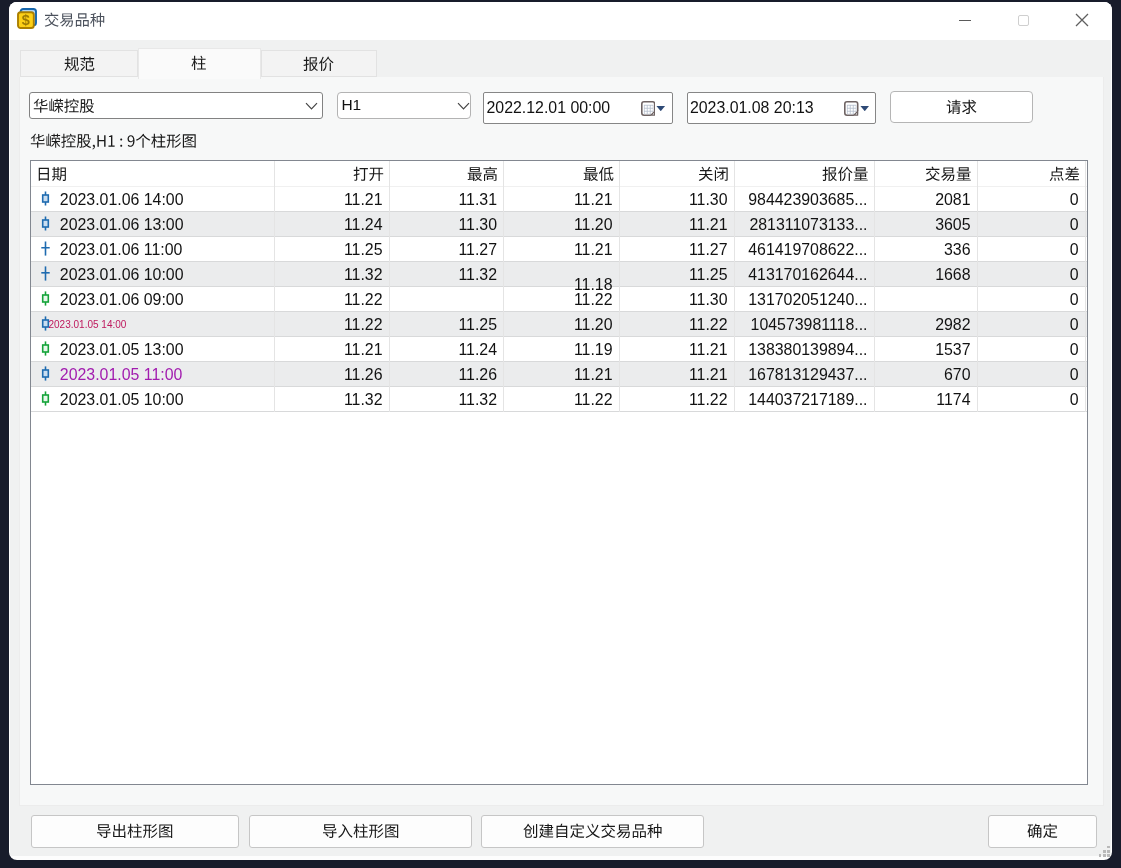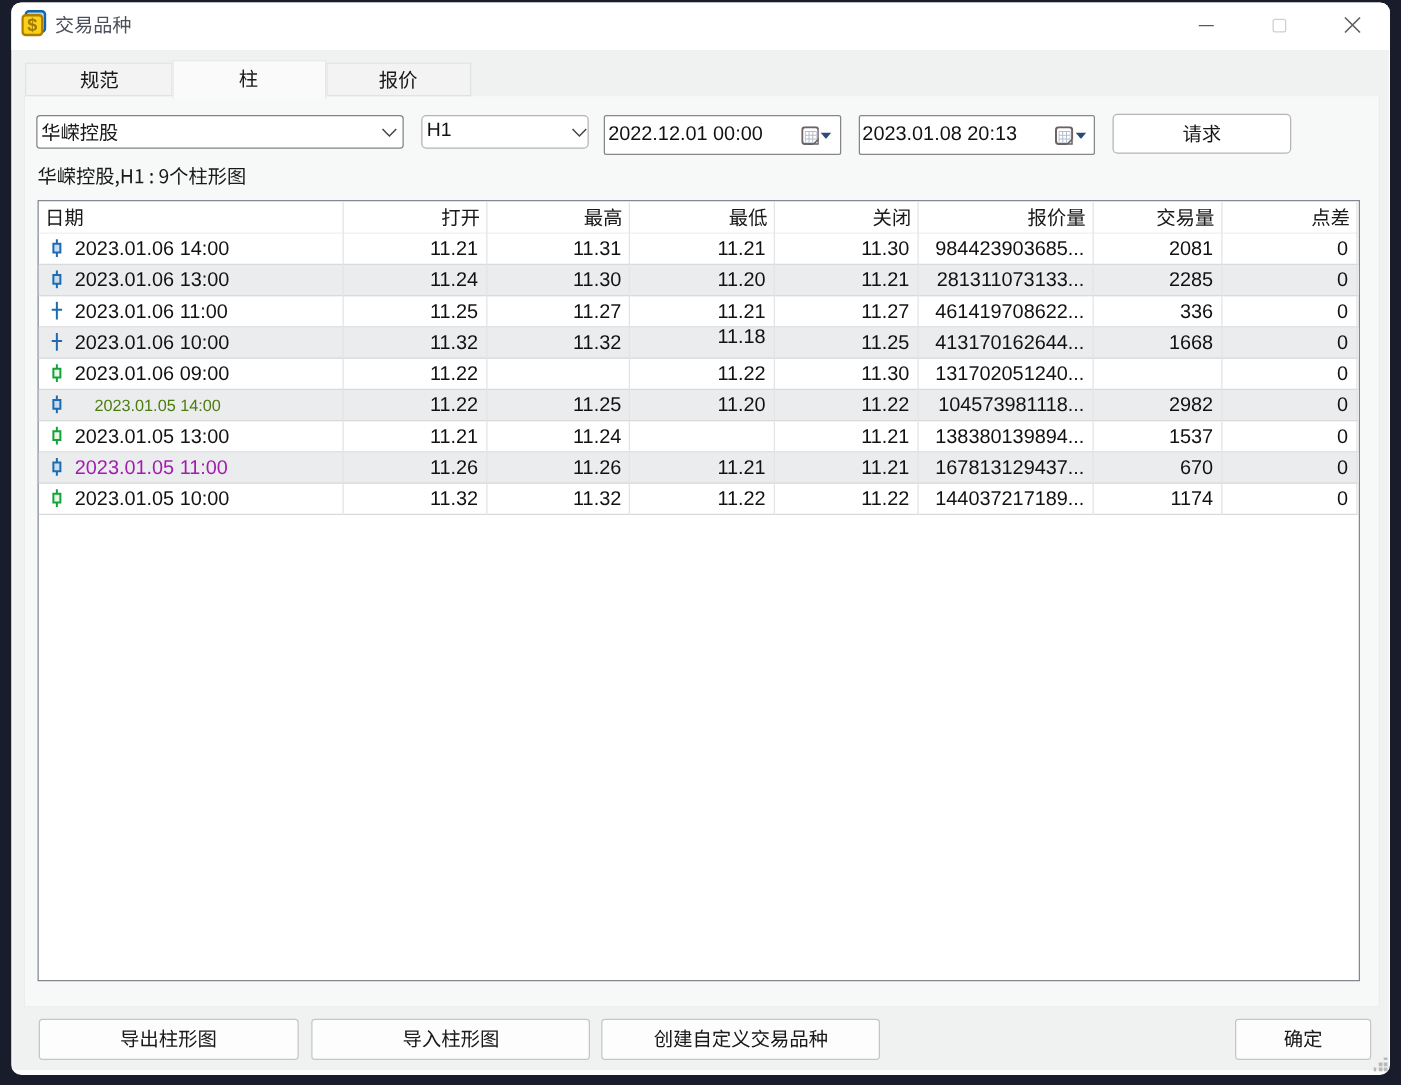--- a/index.html
+++ b/index.html
@@ -164,75 +164,76 @@
 <div class="abs" style="left:32.3px;top:213.7px;line-height:0"><svg width="9" height="15" viewBox="0 0 9 15">
         <line x1="4.5" y1="0.4" x2="4.5" y2="14.6" stroke="#1e6bb0" stroke-width="1.6"></line>
         <rect x="1.7" y="4" width="5.6" height="7" fill="#c9ddf0" stroke="#1e6bb0" stroke-width="1.6"></rect>
       </svg></div>
 <div class="abs" style="left:51.3px;top:209.5px;height:25px;line-height:25px;font-size:15.9px;color:#121212">2023.01.06 13:00</div>
 <div class="abs num" style="left:174.0px;top:209.5px;width:200px;height:25px;line-height:25px">11.24</div>
 <div class="abs num" style="left:288.5px;top:209.5px;width:200px;height:25px;line-height:25px">11.30</div>
 <div class="abs num" style="left:404.0px;top:209.5px;width:200px;height:25px;line-height:25px">11.20</div>
 <div class="abs num" style="left:519.0px;top:209.5px;width:200px;height:25px;line-height:25px">11.21</div>
 <div class="abs num" style="left:659.0px;top:209.5px;width:200px;height:25px;line-height:25px">281311073133...</div>
-<div class="abs num" style="left:762.0px;top:209.5px;width:200px;height:25px;line-height:25px">2285</div>
+<div class="abs num" style="left:762.0px;top:209.5px;width:200px;height:25px;line-height:25px">3605</div>
 <div class="abs num" style="left:870.0px;top:209.5px;width:200px;height:25px;line-height:25px">0</div>
 <div class="abs" style="left:32.3px;top:238.7px;line-height:0"><svg width="9" height="15" viewBox="0 0 9 15">
         <line x1="4.5" y1="0.4" x2="4.5" y2="14.6" stroke="#1e6bb0" stroke-width="1.6"></line>
         <line x1="0.3" y1="6.8" x2="8.7" y2="6.8" stroke="#1e6bb0" stroke-width="1.6"></line>
       </svg></div>
 <div class="abs" style="left:51.3px;top:234.5px;height:25px;line-height:25px;font-size:15.9px;color:#121212">2023.01.06 11:00</div>
 <div class="abs num" style="left:174.0px;top:234.5px;width:200px;height:25px;line-height:25px">11.25</div>
 <div class="abs num" style="left:288.5px;top:234.5px;width:200px;height:25px;line-height:25px">11.27</div>
 <div class="abs num" style="left:404.0px;top:234.5px;width:200px;height:25px;line-height:25px">11.21</div>
 <div class="abs num" style="left:519.0px;top:234.5px;width:200px;height:25px;line-height:25px">11.27</div>
 <div class="abs num" style="left:659.0px;top:234.5px;width:200px;height:25px;line-height:25px">461419708622...</div>
 <div class="abs num" style="left:762.0px;top:234.5px;width:200px;height:25px;line-height:25px">336</div>
 <div class="abs num" style="left:870.0px;top:234.5px;width:200px;height:25px;line-height:25px">0</div>
 <div class="abs" style="left:32.3px;top:263.7px;line-height:0"><svg width="9" height="15" viewBox="0 0 9 15">
         <line x1="4.5" y1="0.4" x2="4.5" y2="14.6" stroke="#1e6bb0" stroke-width="1.6"></line>
         <line x1="0.3" y1="6.8" x2="8.7" y2="6.8" stroke="#1e6bb0" stroke-width="1.6"></line>
       </svg></div>
 <div class="abs" style="left:51.3px;top:259.5px;height:25px;line-height:25px;font-size:15.9px;color:#121212">2023.01.06 10:00</div>
 <div class="abs num" style="left:174.0px;top:259.5px;width:200px;height:25px;line-height:25px">11.32</div>
 <div class="abs num" style="left:288.5px;top:259.5px;width:200px;height:25px;line-height:25px">11.32</div>
-<div class="abs num" style="left:404.0px;top:255px;width:200px;height:25px;line-height:25px">11.18</div>
+<div class="abs num" style="left:404.0px;top:270px;width:200px;height:25px;line-height:25px">11.18</div>
 <div class="abs num" style="left:519.0px;top:259.5px;width:200px;height:25px;line-height:25px">11.25</div>
 <div class="abs num" style="left:659.0px;top:259.5px;width:200px;height:25px;line-height:25px">413170162644...</div>
 <div class="abs num" style="left:762.0px;top:259.5px;width:200px;height:25px;line-height:25px">1668</div>
 <div class="abs num" style="left:870.0px;top:259.5px;width:200px;height:25px;line-height:25px">0</div>
 <div class="abs" style="left:32.3px;top:288.7px;line-height:0"><svg width="9" height="15" viewBox="0 0 9 15">
         <line x1="4.5" y1="0.4" x2="4.5" y2="14.6" stroke="#14a339" stroke-width="1.6"></line>
         <rect x="1.7" y="4" width="5.6" height="7" fill="#e7f8eb" stroke="#14a339" stroke-width="1.6"></rect>
       </svg></div>
 <div class="abs" style="left:51.3px;top:284.5px;height:25px;line-height:25px;font-size:15.9px;color:#121212">2023.01.06 09:00</div>
 <div class="abs num" style="left:174.0px;top:284.5px;width:200px;height:25px;line-height:25px">11.22</div>
 <div class="abs num" style="left:404.0px;top:284.5px;width:200px;height:25px;line-height:25px">11.22</div>
 <div class="abs num" style="left:519.0px;top:284.5px;width:200px;height:25px;line-height:25px">11.30</div>
 <div class="abs num" style="left:659.0px;top:284.5px;width:200px;height:25px;line-height:25px">131702051240...</div>
 <div class="abs num" style="left:870.0px;top:284.5px;width:200px;height:25px;line-height:25px">0</div>
 <div class="abs" style="left:32.3px;top:313.7px;line-height:0"><svg width="9" height="15" viewBox="0 0 9 15">
         <line x1="4.5" y1="0.4" x2="4.5" y2="14.6" stroke="#1e6bb0" stroke-width="1.6"></line>
         <rect x="1.7" y="4" width="5.6" height="7" fill="#c9ddf0" stroke="#1e6bb0" stroke-width="1.6"></rect>
       </svg></div>
-<div class="abs" style="left:67px;top:309.5px;height:25px;line-height:25px;font-size:13px;color:#4d7c0f">2023.01.05 14:00</div>
+<div class="abs" style="left:40px;top:309.5px;height:25px;line-height:25px;font-size:10px;color:#be185d">2023.01.05 14:00</div>
 <div class="abs num" style="left:174.0px;top:309.5px;width:200px;height:25px;line-height:25px">11.22</div>
 <div class="abs num" style="left:288.5px;top:309.5px;width:200px;height:25px;line-height:25px">11.25</div>
 <div class="abs num" style="left:404.0px;top:309.5px;width:200px;height:25px;line-height:25px">11.20</div>
 <div class="abs num" style="left:519.0px;top:309.5px;width:200px;height:25px;line-height:25px">11.22</div>
 <div class="abs num" style="left:659.0px;top:309.5px;width:200px;height:25px;line-height:25px">104573981118...</div>
 <div class="abs num" style="left:762.0px;top:309.5px;width:200px;height:25px;line-height:25px">2982</div>
 <div class="abs num" style="left:870.0px;top:309.5px;width:200px;height:25px;line-height:25px">0</div>
 <div class="abs" style="left:32.3px;top:338.7px;line-height:0"><svg width="9" height="15" viewBox="0 0 9 15">
         <line x1="4.5" y1="0.4" x2="4.5" y2="14.6" stroke="#14a339" stroke-width="1.6"></line>
         <rect x="1.7" y="4" width="5.6" height="7" fill="#e7f8eb" stroke="#14a339" stroke-width="1.6"></rect>
       </svg></div>
 <div class="abs" style="left:51.3px;top:334.5px;height:25px;line-height:25px;font-size:15.9px;color:#121212">2023.01.05 13:00</div>
 <div class="abs num" style="left:174.0px;top:334.5px;width:200px;height:25px;line-height:25px">11.21</div>
 <div class="abs num" style="left:288.5px;top:334.5px;width:200px;height:25px;line-height:25px">11.24</div>
+<div class="abs num" style="left:404.0px;top:334.5px;width:200px;height:25px;line-height:25px">11.19</div>
 <div class="abs num" style="left:519.0px;top:334.5px;width:200px;height:25px;line-height:25px">11.21</div>
 <div class="abs num" style="left:659.0px;top:334.5px;width:200px;height:25px;line-height:25px">138380139894...</div>
 <div class="abs num" style="left:762.0px;top:334.5px;width:200px;height:25px;line-height:25px">1537</div>
 <div class="abs num" style="left:870.0px;top:334.5px;width:200px;height:25px;line-height:25px">0</div>
 <div class="abs" style="left:32.3px;top:363.7px;line-height:0"><svg width="9" height="15" viewBox="0 0 9 15">
         <line x1="4.5" y1="0.4" x2="4.5" y2="14.6" stroke="#1e6bb0" stroke-width="1.6"></line>
         <rect x="1.7" y="4" width="5.6" height="7" fill="#c9ddf0" stroke="#1e6bb0" stroke-width="1.6"></rect>
       </svg></div>
 <div class="abs" style="left:51.3px;top:359.5px;height:25px;line-height:25px;font-size:15.9px;color:#a21caf">2023.01.05 11:00</div>
 <div class="abs num" style="left:174.0px;top:359.5px;width:200px;height:25px;line-height:25px">11.26</div>

